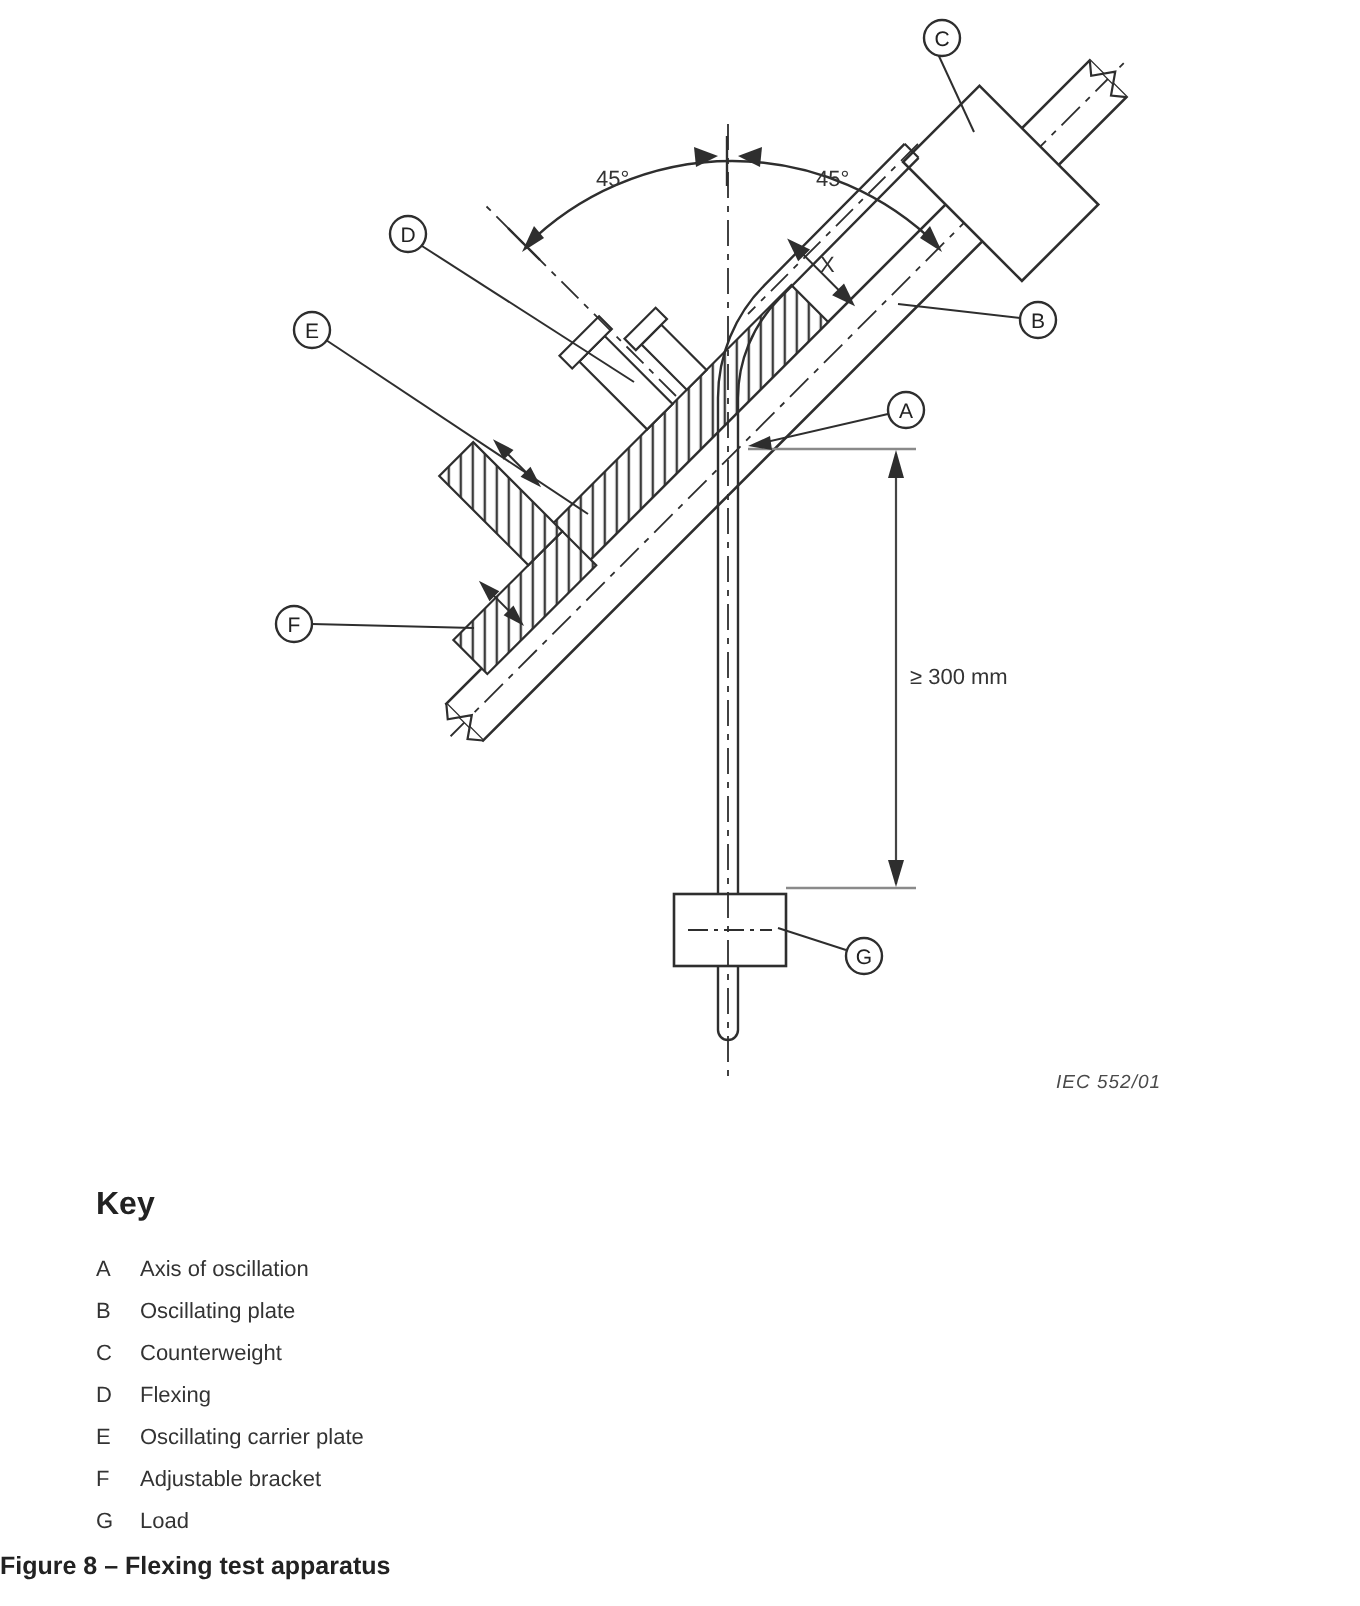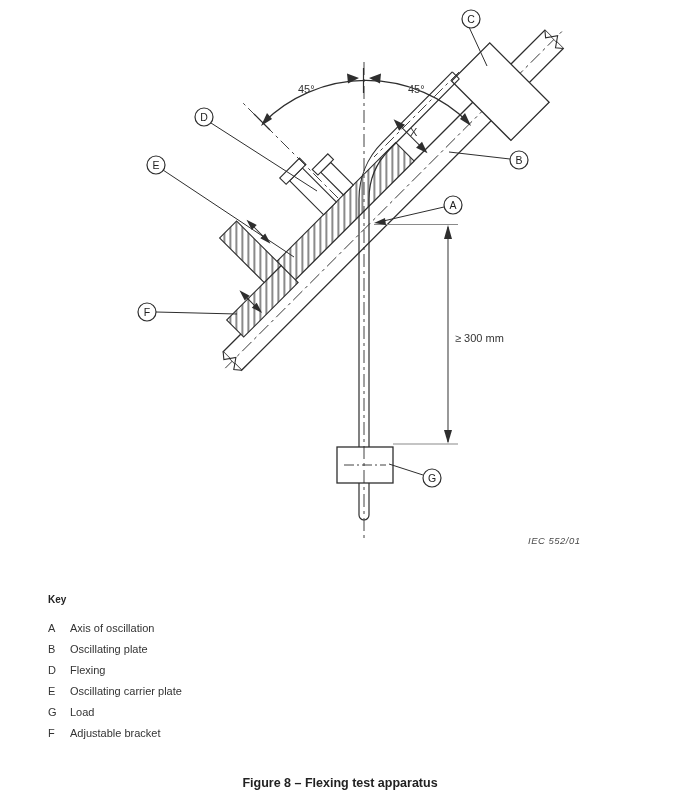--- a/index.html
+++ b/index.html
@@ -4,24 +4,24 @@
 <style>
   html,body{margin:0;padding:0;background:#ffffff;}
   #page{position:relative;width:680px;height:803px;background:#ffffff;overflow:hidden;
         font-family:"Liberation Sans", sans-serif;color:#333;}
   #figure-svg{position:absolute;left:0;top:0;}
   svg text{font-family:"Liberation Sans", sans-serif;}
   .ann{font-size:11px;fill:#333;}
   .lbl{font-size:10.5px;fill:#222;}
   .docref{font-size:9.5px;font-style:italic;fill:#4a4a4a;letter-spacing:0.5px;}
   #key-block{position:absolute;left:48px;top:594px;}
-  #key-title{font-size:10px;font-weight:bold;color:#222;margin:0 0 13px 0;}
+  #key-title{font-size:16px;font-weight:bold;color:#222;margin:0 0 13px 0;}
   .key-row{font-size:11px;color:#333;line-height:21px;white-space:nowrap;}
   .key-letter{display:inline-block;width:22px;}
-  #caption{position:absolute;left:0;top:776px;width:680px;text-align:center;
+  #caption{position:absolute;left:0;top:776px;width:680px;
            font-size:12.5px;font-weight:bold;color:#222;}
 </style>
 </head>
 <body>
 
 <div id="page">
 
   <svg id="figure-svg" width="680" height="560" viewBox="0 0 680 560">
     <defs>
       <pattern id="hatch" width="6" height="6" patternUnits="userSpaceOnUse" patternTransform="rotate(45)">
@@ -158,27 +158,30 @@
 
   <div id="key-block">
     <p id="key-title">Key</p>
     <div class="key-row">
       <span class="key-letter">A</span><span>Axis of oscillation</span>
     </div>
     <div class="key-row">
       <span class="key-letter">B</span><span>Oscillating plate</span>
     </div>
     <div class="key-row">
+      <span class="key-letter">C</span><span>Counterweight</span>
+    </div>
+    <div class="key-row">
       <span class="key-letter">D</span><span>Flexing</span>
     </div>
     <div class="key-row">
       <span class="key-letter">E</span><span>Oscillating carrier plate</span>
     </div>
     <div class="key-row">
-      <span class="key-letter">G</span><span>Load</span>
+      <span class="key-letter">F</span><span>Adjustable bracket</span>
     </div>
     <div class="key-row">
-      <span class="key-letter">F</span><span>Adjustable bracket</span>
+      <span class="key-letter">G</span><span>Load</span>
     </div>
   </div>
 
   <div id="caption">Figure 8 – Flexing test apparatus</div>
 </div>
 
 </body></html>

